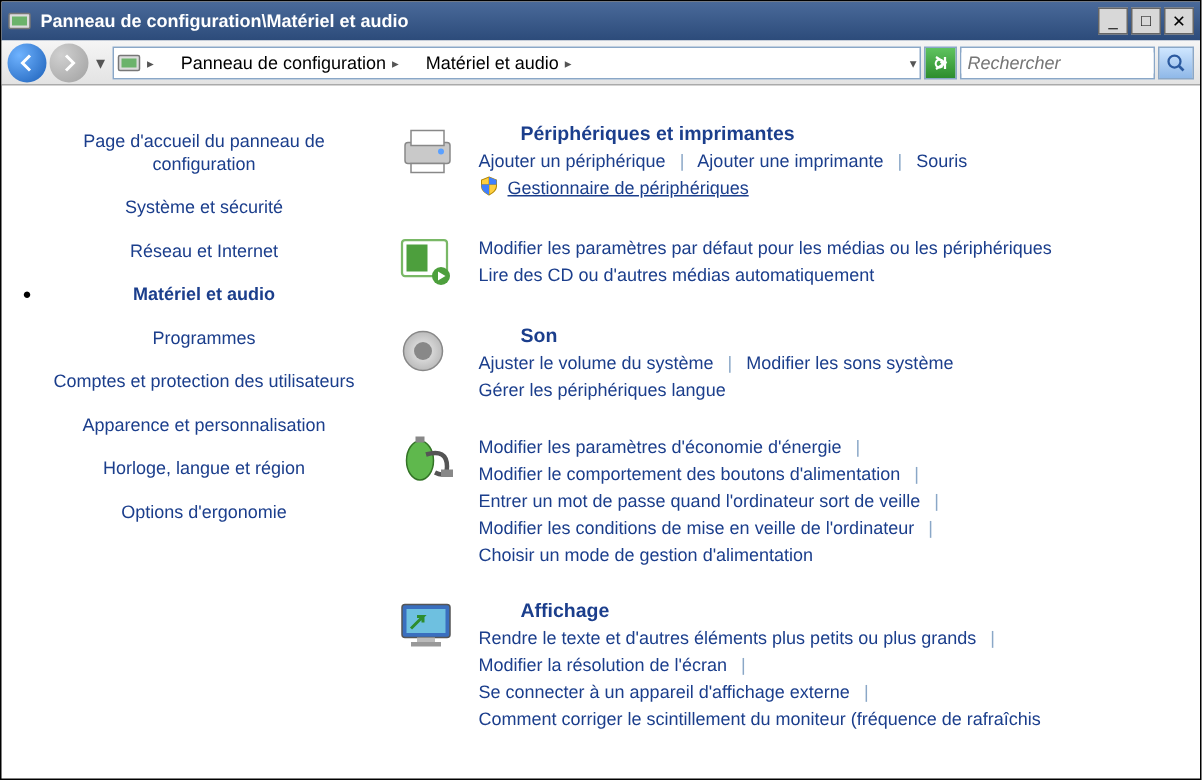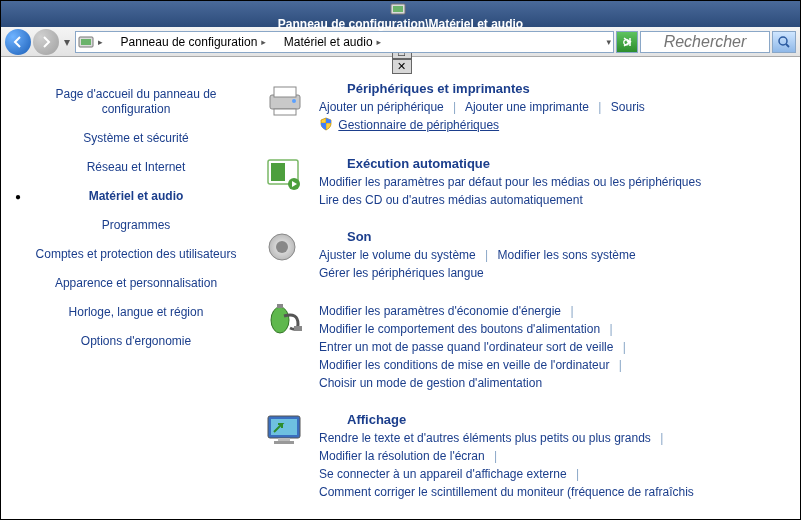--- a/index.html
+++ b/index.html
@@ -14,21 +14,20 @@
     border: 1px solid #000;
   }
   
   .titlebar {
     height: 26px;
     background: linear-gradient(#4a6a9a, #2c4b7a);
     display: flex;
     align-items: center;
     padding: 0 4px;
     color: #fff;
-    flex-direction: column;
   }
   .titlebar .app-icon {
     width: 16px; height: 16px;
     margin-right: 6px;
     display: inline-flex; align-items: center; justify-content: center;
   }
   .titlebar .title {
     font-weight: bold;
     flex: 1;
     font-size: 12px;
@@ -101,23 +100,22 @@
     width: 130px; height: 22px;
     border: 1px solid #8aa7c7;
     display: flex; align-items: center;
     background: #fff;
   }
   .searchbox input {
     border: none; outline: none;
     width: 100%;
     font-style: italic;
     color: #777;
-    font-size: 16px;
+    font-size: 12px;
     padding: 0 4px;
-    text-align: center;
   }
   .searchbtn {
     width: 24px; height: 22px;
     background: linear-gradient(#cfe6ff,#8fb8e8);
     border: 1px solid #8aa7c7;
     display: inline-flex; align-items: center; justify-content: center;
   }
   
   .content {
     display: flex;
@@ -304,21 +302,20 @@
     <div class="category">
       <span class="cat-icon">
         <svg width="42" height="38" viewBox="0 0 42 38">
             <rect x="4" y="4" width="30" height="24" rx="2" fill="#fff" stroke="#79b866" stroke-width="1.5"></rect>
             <rect x="7" y="7" width="14" height="18" fill="#4d9f3d"></rect>
             <circle cx="30" cy="28" r="6" fill="#4d9f3d"></circle>
             <path d="M28 25 L33 28 L28 31 Z" fill="#fff"></path>
           </svg>
       </span>
       <div class="cat-body">
-        <div class="cat-title">Exécution automatique</div>
         <div class="cat-links">
           <span class="cat-link">Modifier les paramètres par défaut pour les médias ou les périphériques</span>
           <br>
           <span class="cat-link">Lire des CD ou d'autres médias automatiquement</span>
         </div>
       </div>
     </div>
 
     <div class="category">
       <span class="cat-icon">

